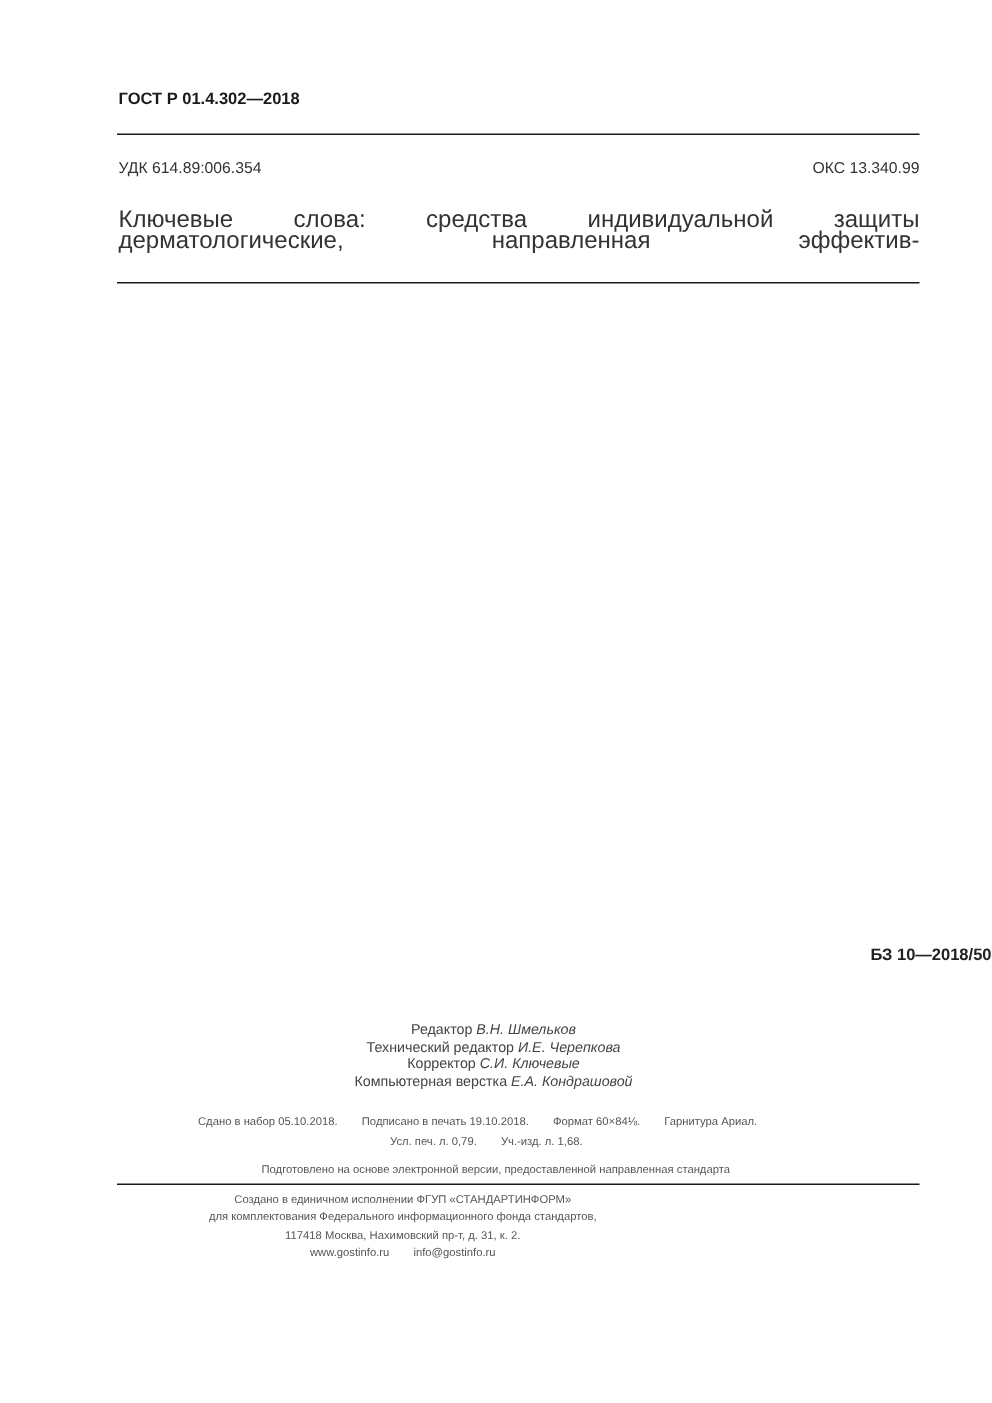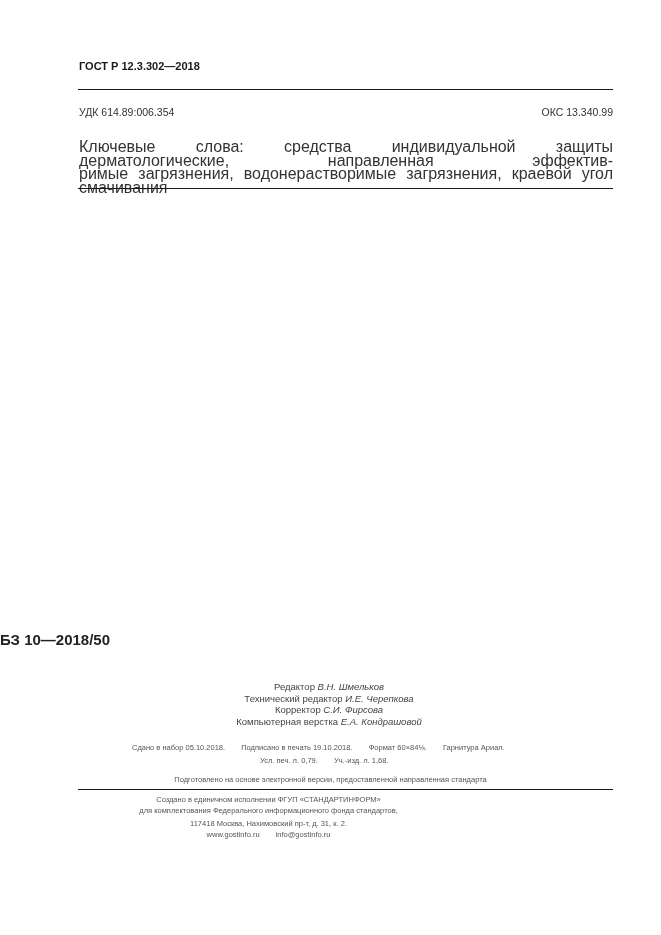--- a/index.html
+++ b/index.html
@@ -7,68 +7,67 @@
            font-family: "Liberation Sans", sans-serif; color: #222; }
     .abs { position: absolute; }
     .rule { position: absolute; left: 78px; width: 535px; height: 1px; background: #1a1a1a; }
     .std-title { left: 79px; top: 60px; font-size: 11px; font-weight: bold; color: #1a1a1a; }
     .udk { left: 79px; top: 106px; font-size: 10.5px; color: #333; }
     .oks { right: 48px; top: 106px; font-size: 10.5px; color: #333; }
     .keywords { left: 79px; top: 140px; width: 534px; font-size: 16px; line-height: 13.5px;
                 color: #333; text-align: justify; }
     .keywords span { display: block; text-align: justify; text-align-last: justify; }
     .keywords span.last { text-align-last: left; }
-    .bz { left: 0; width: 661px; top: 631px; text-align: left; font-size: 15px; font-weight: bold; color: #222; }
+    .bz { left: 0; width: 661px; top: 631px; text-align: right; font-size: 11px; font-weight: bold; color: #222; }
     .credits { left: 0; width: 658px; top: 681px; font-size: 9.5px; line-height: 11.5px; color: #444; text-align: center; }
     .credits .row { display: block; }
     .credits i { font-style: italic; }
     .pub { font-size: 7.5px; color: #555; }
     .pub1 { left: 132px; top: 743px; }
     .pub1 span { margin-right: 14px; }
     .pub2 { left: 260px; top: 756px; }
     .pub2 span { margin-right: 14px; }
     .prep { left: 0; width: 661px; top: 775px; text-align: center; font-size: 7.5px; color: #555; }
     .footer { left: 0; width: 537px; text-align: center; font-size: 7.5px; color: #555; }
     .f1 { top: 795px; }
     .f2 { top: 806px; }
     .f3 { top: 819px; }
     .f4 { top: 830px; }
     .f4 span { margin: 0 7px; }
   </style>
 </head>
 <body>
 
-<div class="abs std-title">ГОСТ Р 12.3.302—2018</div>
+<div class="abs std-title">ГОСТ Р 01.4.302—2018</div>
 
 <div class="rule" style="top:89px;"></div>
 
 <div class="abs udk">УДК 614.89:006.354</div>
 <div class="abs oks">ОКС 13.340.99</div>
 
 <div class="abs keywords">
   <span>Ключевые слова: средства индивидуальной защиты дерматологические, направленная эффектив-</span>
-  <span class="last">римые загрязнения, водонерастворимые загрязнения, краевой угол смачивания</span>
 </div>
 
 <div class="rule" style="top:188px;"></div>
 
 <div class="abs bz">БЗ 10—2018/50</div>
 
 <div class="abs credits">
   <span class="row">
     <span>Редактор</span>
     <i>В.Н. Шмельков</i>
   </span>
   <span class="row">
     <span>Технический редактор</span>
     <i>И.Е. Черепкова</i>
   </span>
   <span class="row">
     <span>Корректор</span>
-    <i>С.И. Фирсова</i>
+    <i>С.И. Ключевые</i>
   </span>
   <span class="row">
     <span>Компьютерная верстка</span>
     <i>Е.А. Кондрашовой</i>
   </span>
 </div>
 
 <div class="abs pub pub1">
   <span>Сдано в набор 05.10.2018.</span>
   <span>Подписано в печать 19.10.2018.</span>

